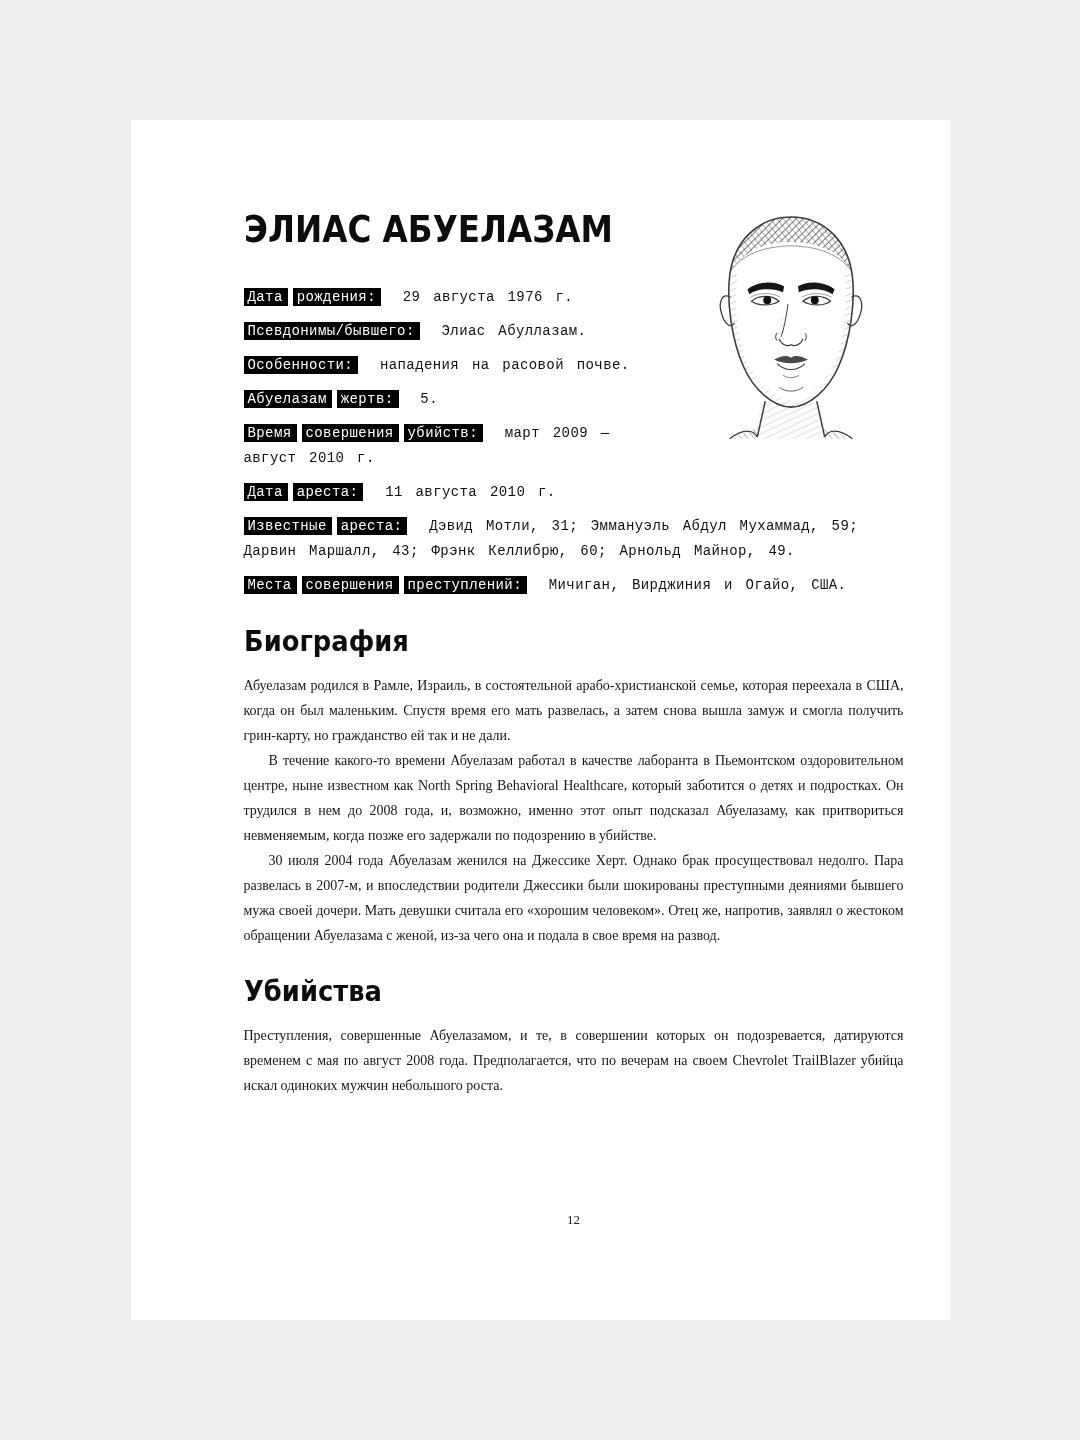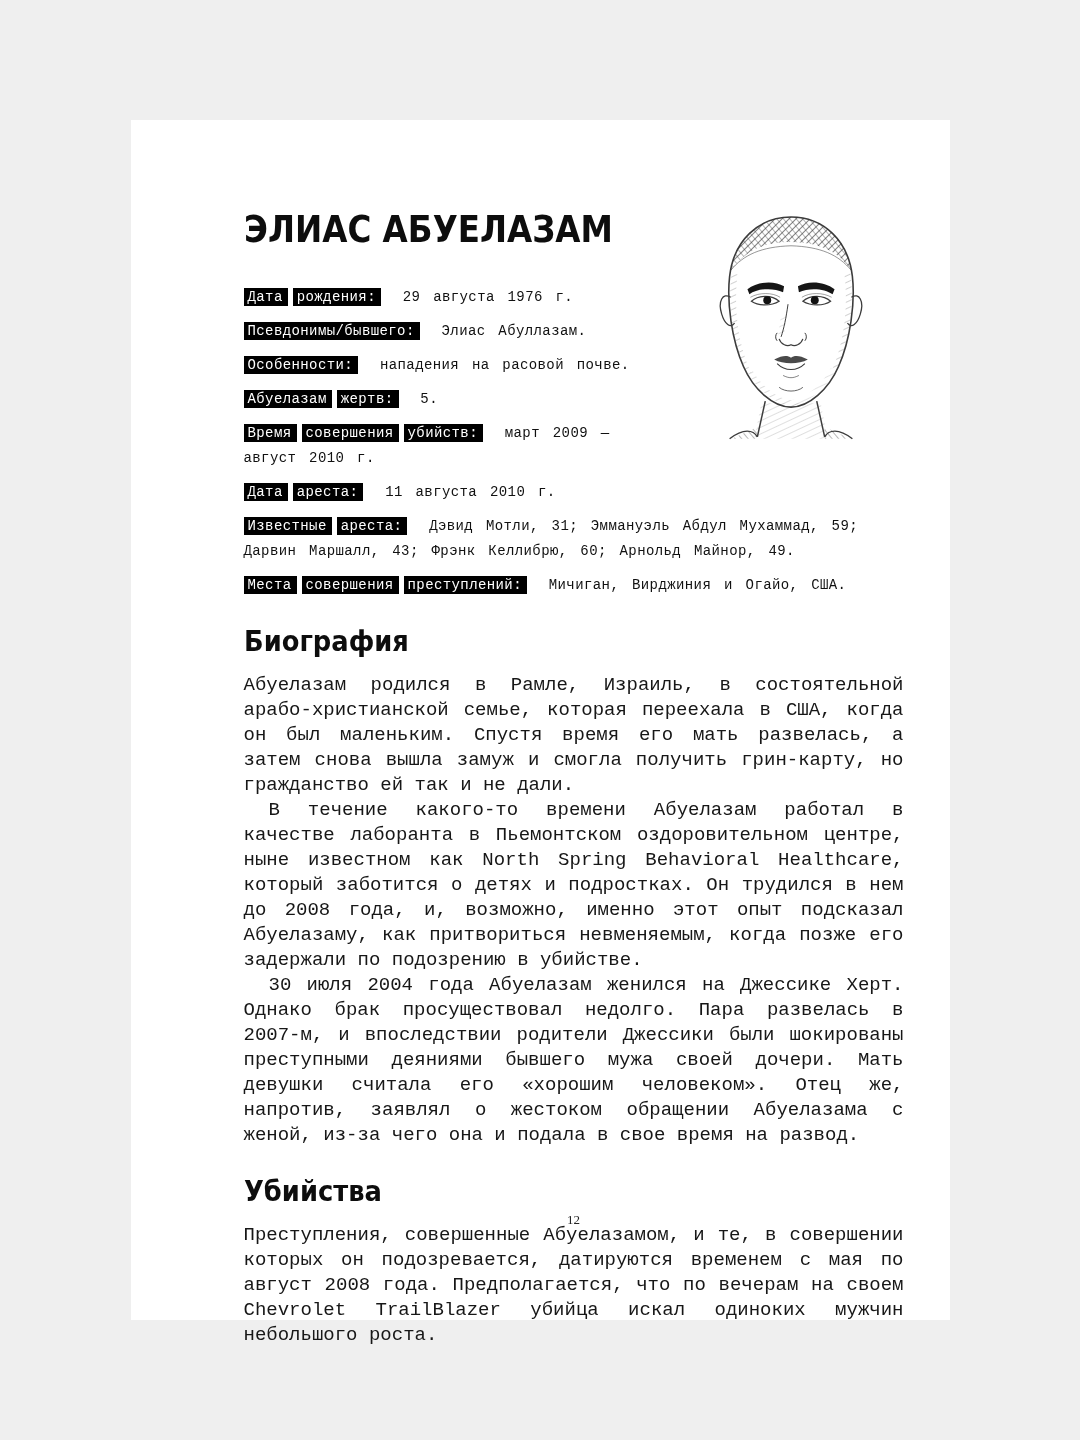--- a/index.html
+++ b/index.html
@@ -59,26 +59,25 @@
     font-family: "DejaVu Sans", "Liberation Sans", sans-serif;
     font-weight: bold;
     font-size: 28px;
     color: #0d0d0d;
     margin: 27px 0 15px 0;
     transform: scaleX(0.92);
     transform-origin: left top;
   }
 
   .sections p {
-    font-size: 19px;
+    font-size: 14px;
     line-height: 25px;
     text-align: justify;
     color: #171717;
     margin: 0;
-    font-family: Liberation Mono, monospace;
   }
   .sections p.indent { text-indent: 25px; }
 
   .pagenum {
     position: absolute;
     bottom: 92px;
     left: 113px;
     width: 660px;
     text-align: center;
     font-size: 13px;

